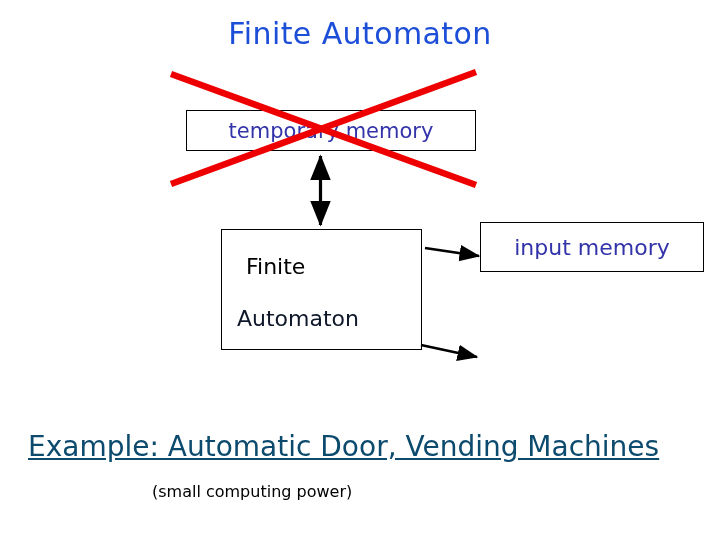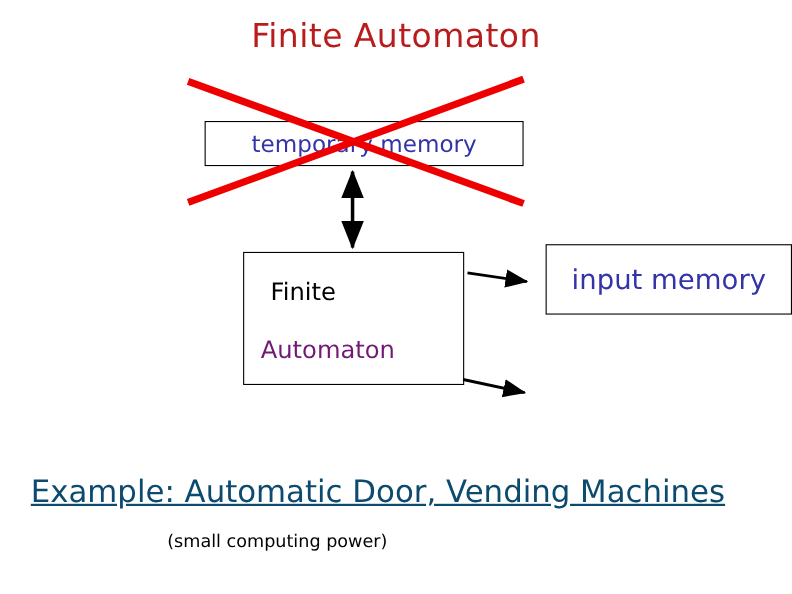--- a/index.html
+++ b/index.html
@@ -17,21 +17,21 @@
   }
 
   
   #title {
     position: absolute;
     left: 0;
     top: 16px;
     width: 720px;
     text-align: center;
     font-size: 30px;
-    color: #b91c1c;
+    color: #1d4ed8;
     letter-spacing: 0.4px;
     font-family: "DejaVu Sans", sans-serif;
     white-space: nowrap;
   }
 
   
   .box {
     position: absolute;
     border: 1px solid #000000;
     background: #ffffff;
@@ -68,32 +68,31 @@
     left: 24px;
     top: 24px;
     font-size: 22px;
     color: #000000;
   }
   #box-fa .fa-line2 {
     position: absolute;
     left: 15px;
     top: 76px;
     font-size: 22px;
-    color: #701a75;
+    color: #0f172a;
   }
 
   
   #box-input {
     left: 480px;
     top: 222px;
     width: 224px;
-    height: 64px;
+    height: 50px;
     justify-content: center;
-    font-size: 25px;
-    margin-left: 16px;
+    font-size: 22px;
   }
 
   
   #box-output {
     left: 480px;
     top: 325px;
     width: 226px;
     height: 49px;
     justify-content: center;
     font-size: 21px;

